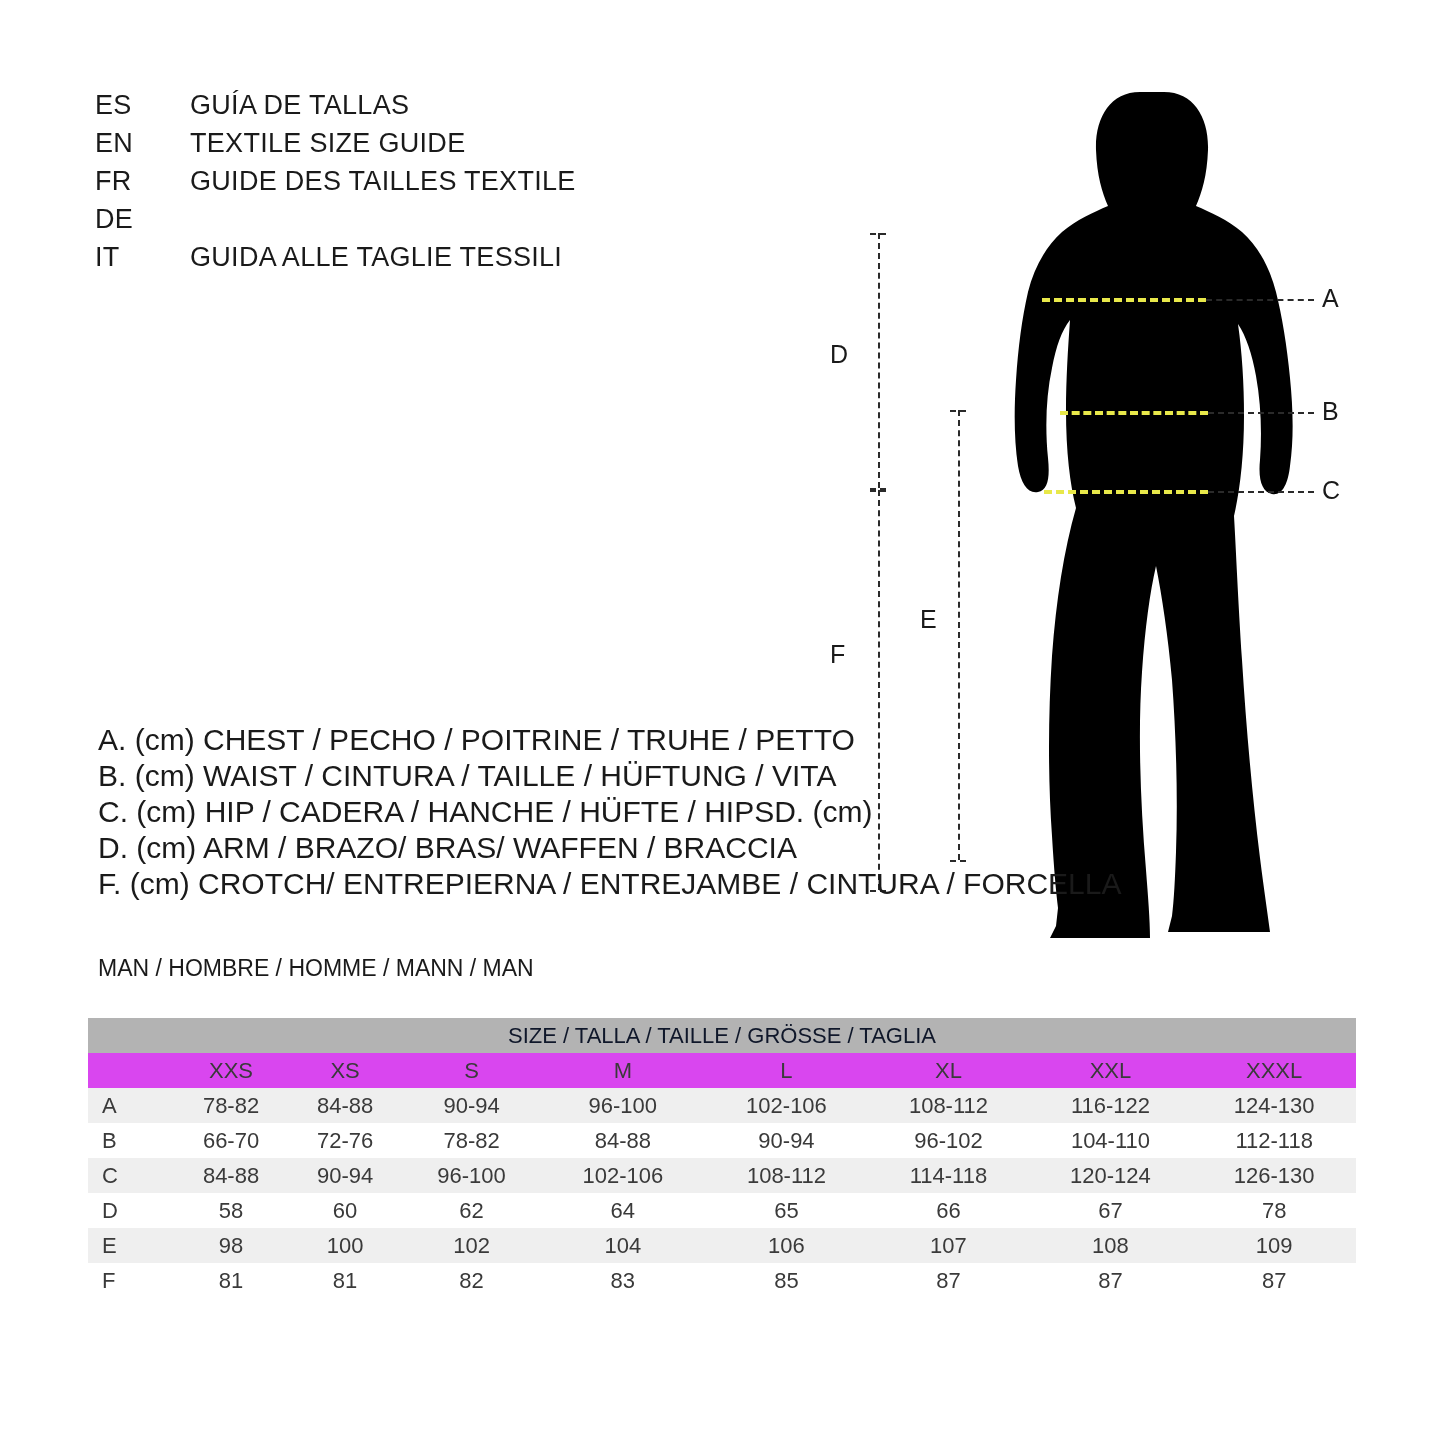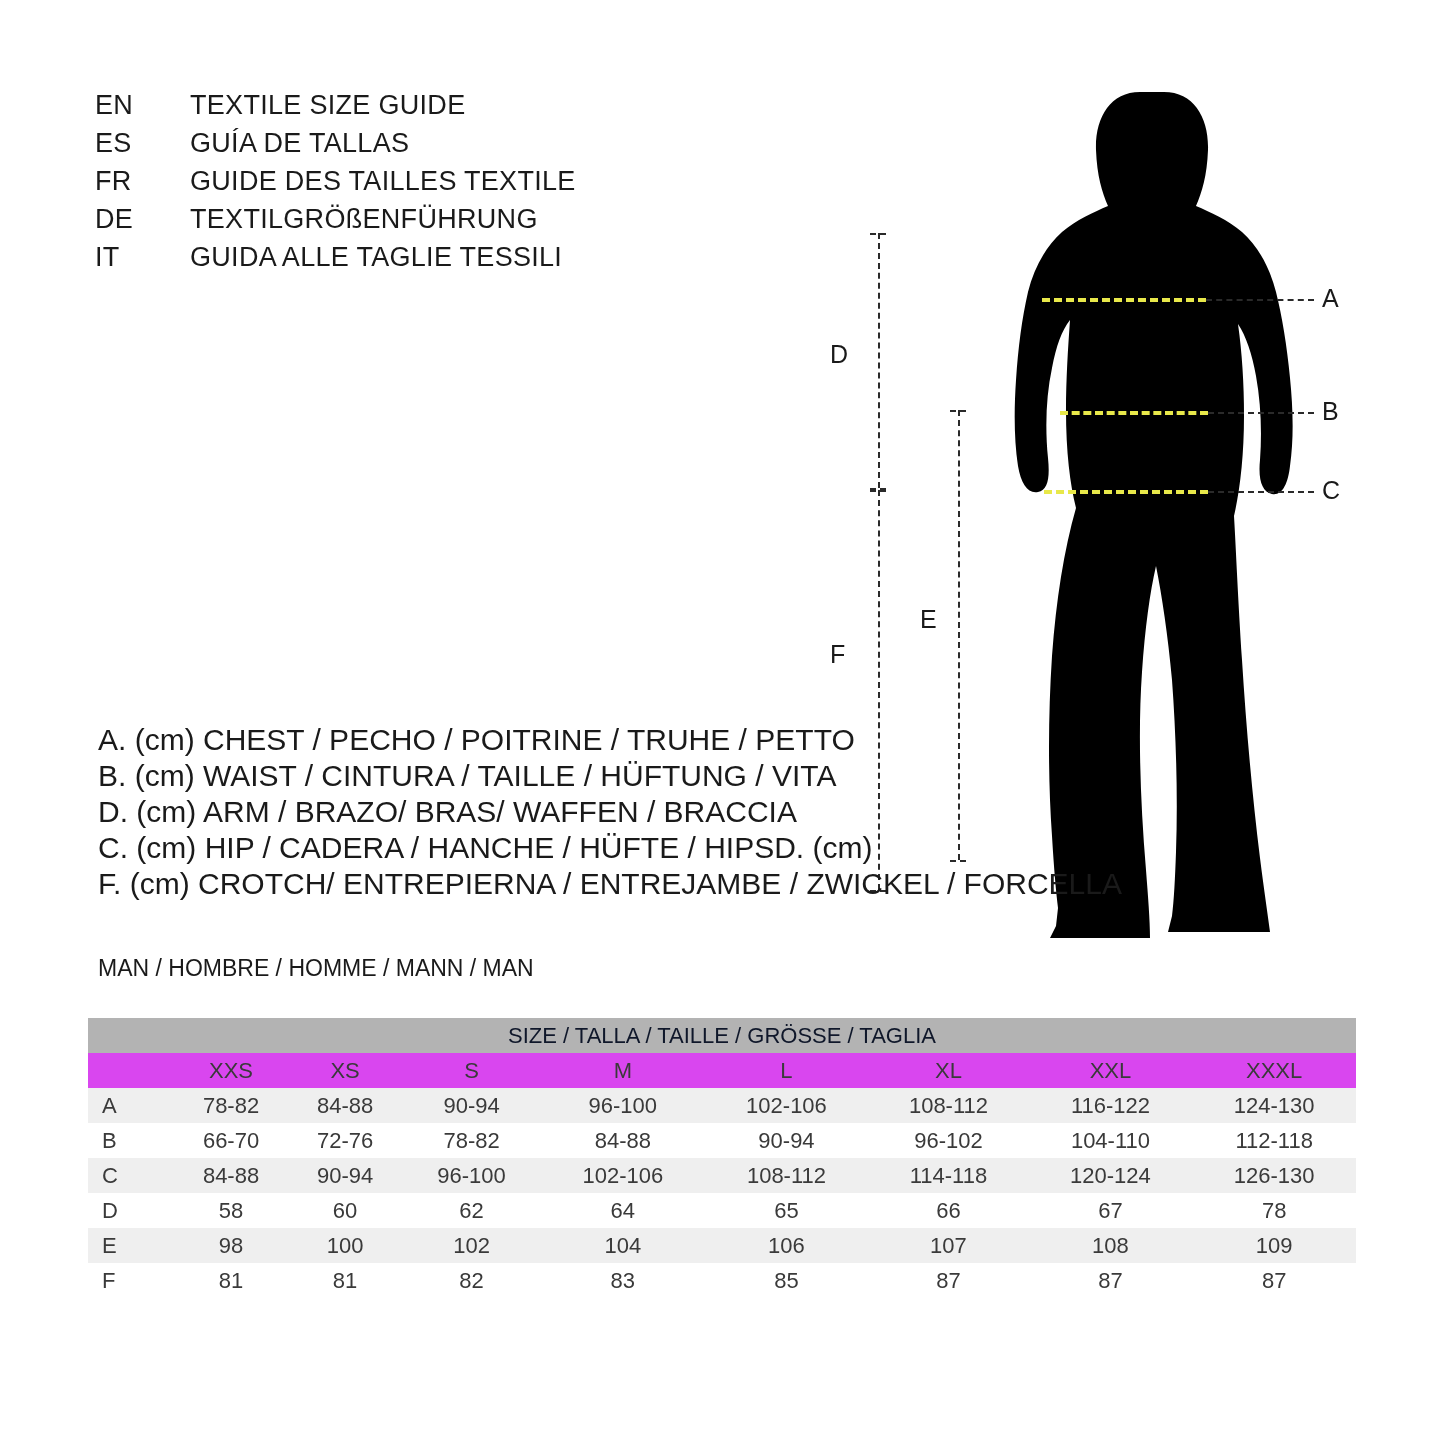--- a/index.html
+++ b/index.html
@@ -144,34 +144,33 @@
     text-align: left !important;
     padding-left: 14px !important;
     width: 72px;
   }
 </style>
 </head>
 <body>
 
 <div class="titles">
   <div class="title-row">
+    <div class="title-lang">ES</div>
+    <div class="title-text">GUÍA DE TALLAS</div>
+  </div>
+  <div class="title-row">
     <div class="title-lang">EN</div>
     <div class="title-text">TEXTILE SIZE GUIDE</div>
   </div>
   <div class="title-row">
-    <div class="title-lang">ES</div>
-    <div class="title-text">GUÍA DE TALLAS</div>
-  </div>
-  <div class="title-row">
     <div class="title-lang">FR</div>
     <div class="title-text">GUIDE DES TAILLES TEXTILE</div>
   </div>
   <div class="title-row">
     <div class="title-lang">DE</div>
-    <div class="title-text">TEXTILGRÖßENFÜHRUNG</div>
   </div>
   <div class="title-row">
     <div class="title-lang">IT</div>
     <div class="title-text">GUIDA ALLE TAGLIE TESSILI</div>
   </div>
 </div>
 
 <div class="figure-area">
 
   <svg class="silhouette" width="360" height="870" viewBox="0 0 360 870">
@@ -242,23 +241,23 @@
 
   <div class="vbar" style="left:68px; top:420px; height:400px;"></div>
   <div class="vcap" style="left:60px; top:420px;"></div>
   <div class="vcap" style="left:60px; top:820px;"></div>
   <div class="vlabel" style="left:20px; top:570px;">F</div>
 </div>
 
 <div class="legend">
   <div class="legend-line">A. (cm) CHEST / PECHO / POITRINE / TRUHE / PETTO</div>
   <div class="legend-line">B. (cm) WAIST / CINTURA / TAILLE / HÜFTUNG / VITA</div>
+  <div class="legend-line">C. (cm) HIP / CADERA / HANCHE / HÜFTE / HIPSD. (cm)</div>
   <div class="legend-line">D. (cm) ARM / BRAZO/ BRAS/ WAFFEN / BRACCIA</div>
-  <div class="legend-line">C. (cm) HIP / CADERA / HANCHE / HÜFTE / HIPSD. (cm)</div>
-  <div class="legend-line">F. (cm) CROTCH/ ENTREPIERNA / ENTREJAMBE / ZWICKEL / FORCELLA</div>
+  <div class="legend-line">F. (cm) CROTCH/ ENTREPIERNA / ENTREJAMBE / CINTURA / FORCELLA</div>
 </div>
 
 <div class="gender-line">MAN / HOMBRE / HOMME / MANN / MAN</div>
 
 <div class="table-wrap">
   <table class="size-table">
     <tbody>
       <tr class="hdr-row">
         <td colspan="9">SIZE / TALLA / TAILLE / GRÖSSE / TAGLIA</td>
       </tr>

